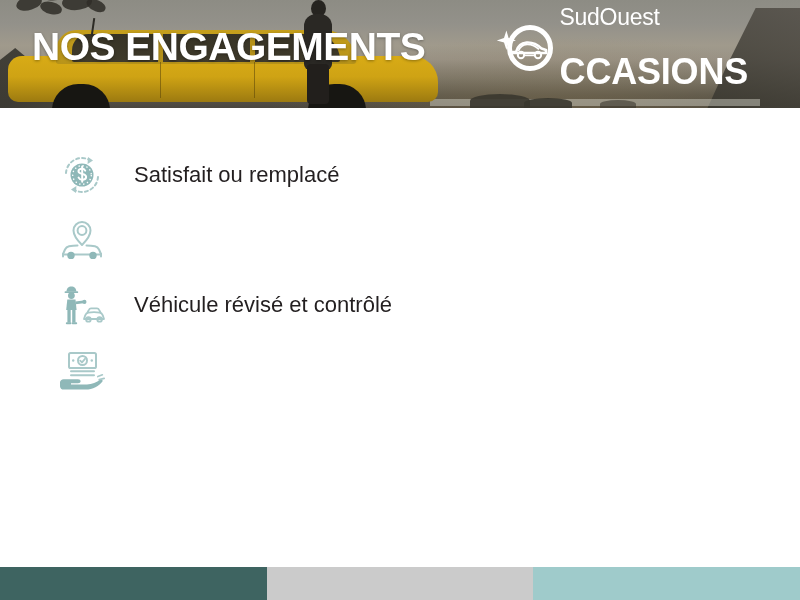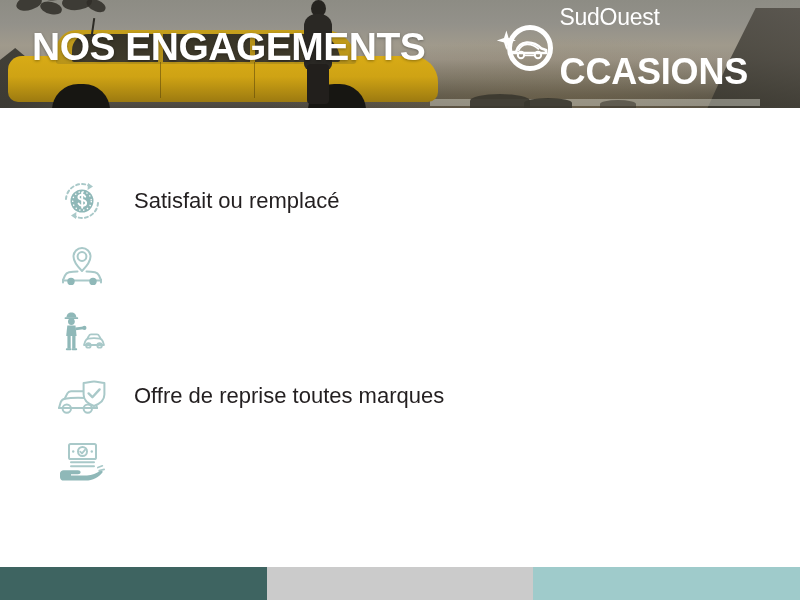--- a/index.html
+++ b/index.html
@@ -257,21 +257,21 @@
   .logo-bottom {
     font-size: 36px;
     font-weight: bold;
     letter-spacing: -0.2px;
   }
 
   
   .list {
     position: absolute;
     left: 50px;
-    top: 168px;
+    top: 142px;
     width: 700px;
   }
   .row {
     display: flex;
     align-items: center;
     min-height: 65px;
   }
   .row-icon {
     width: 64px;
     height: 56px;
@@ -421,40 +421,23 @@
         <rect x="15.6" y="41.2" width="5.6" height="2.1" rx="1" fill="#8fb8b8"></rect>
 
         <path d="M28 38 L29.2 34.4 C29.8 32.9 30.7 32 32.2 31.7 C35 31.1 41 31.1 43.8 31.7
                  C45.3 32 46.2 32.9 46.8 34.4 L48 38 Z" fill="none" stroke="#a9c9c9" stroke-width="1.8" stroke-linejoin="round"></path>
         <path d="M31.2 32 L33 28.6 C33.4 27.8 34 27.4 35 27.4 L41 27.4 C42 27.4 42.6 27.8 43 28.6 L44.8 32" fill="none" stroke="#a9c9c9" stroke-width="1.8" stroke-linejoin="round"></path>
         <path d="M28 38 L48 38" stroke="#a9c9c9" stroke-width="1.8"></path>
         <circle cx="32.4" cy="38.4" r="2.3" fill="none" stroke="#a9c9c9" stroke-width="1.8"></circle>
         <circle cx="43.6" cy="38.4" r="2.3" fill="none" stroke="#a9c9c9" stroke-width="1.8"></circle>
       </svg>
     </span>
-  </div>
-
-  <div class="row">
-    <span class="row-icon">
-      <svg width="56" height="48" viewBox="0 0 56 48">
-        <path d="M5 36 L6.6 30.5 C7.3 28.4 8.6 27.2 10.8 26.8 C14 26.1 19 25.7 24 25.7
-                 C29 25.7 34 26.1 37.2 26.8 C39.4 27.2 40.7 28.4 41.4 30.5 L43 36 Z" fill="none" stroke="#a9c9c9" stroke-width="2" stroke-linejoin="round"></path>
-        <path d="M10.4 27.2 L13.4 21.4 C14.2 19.9 15.2 19.2 17 19.2 L31 19.2
-                 C32.8 19.2 33.8 19.9 34.6 21.4 L37.6 27.2" fill="none" stroke="#a9c9c9" stroke-width="2" stroke-linejoin="round"></path>
-        <path d="M5 36 L43 36" stroke="#a9c9c9" stroke-width="2" stroke-linecap="round"></path>
-        <circle cx="12.8" cy="36.6" r="4.2" fill="none" stroke="#a9c9c9" stroke-width="2"></circle>
-        <circle cx="33.8" cy="36.6" r="4.2" fill="none" stroke="#a9c9c9" stroke-width="2"></circle>
-
-        <path d="M40 9.4 C43.6 9.4 47 11 50.4 11 L50.4 22.6 C50.4 28.4 45.6 32 40 34
-                 C34.4 32 29.6 28.4 29.6 22.6 L29.6 11 C33 11 36.4 9.4 40 9.4 Z" fill="#ffffff" stroke="#a9c9c9" stroke-width="2" stroke-linejoin="round"></path>
-        <path d="M34.6 21.4 L38.4 25.2 L45.6 17.4" fill="none" stroke="#a9c9c9" stroke-width="2.4" stroke-linecap="round" stroke-linejoin="round"></path>
-      </svg>
-    </span>
-    <span class="row-label">Offre de reprise toutes marques</span>
-  </div>
+    <span class="row-label">Véhicule révisé et contrôlé</span>
+  </div>
+
 
   <div class="row">
     <span class="row-icon">
       <svg width="52" height="48" viewBox="0 0 52 48">
         <rect x="13" y="7" width="27" height="15" rx="1.6" fill="none" stroke="#a9c9c9" stroke-width="2"></rect>
         <circle cx="26.5" cy="14.5" r="4.5" fill="none" stroke="#a9c9c9" stroke-width="2"></circle>
         <path d="M24.2 14.6 L26 16.4 L29 12.8" fill="none" stroke="#a9c9c9" stroke-width="1.8" stroke-linecap="round" stroke-linejoin="round"></path>
         <circle cx="17.2" cy="14.5" r="1.2" fill="#a9c9c9"></circle>
         <circle cx="35.8" cy="14.5" r="1.2" fill="#a9c9c9"></circle>
         <path d="M15 25.2 L38 25.2 M15 29.2 L38 29.2" stroke="#a9c9c9" stroke-width="2" stroke-linecap="round"></path>

